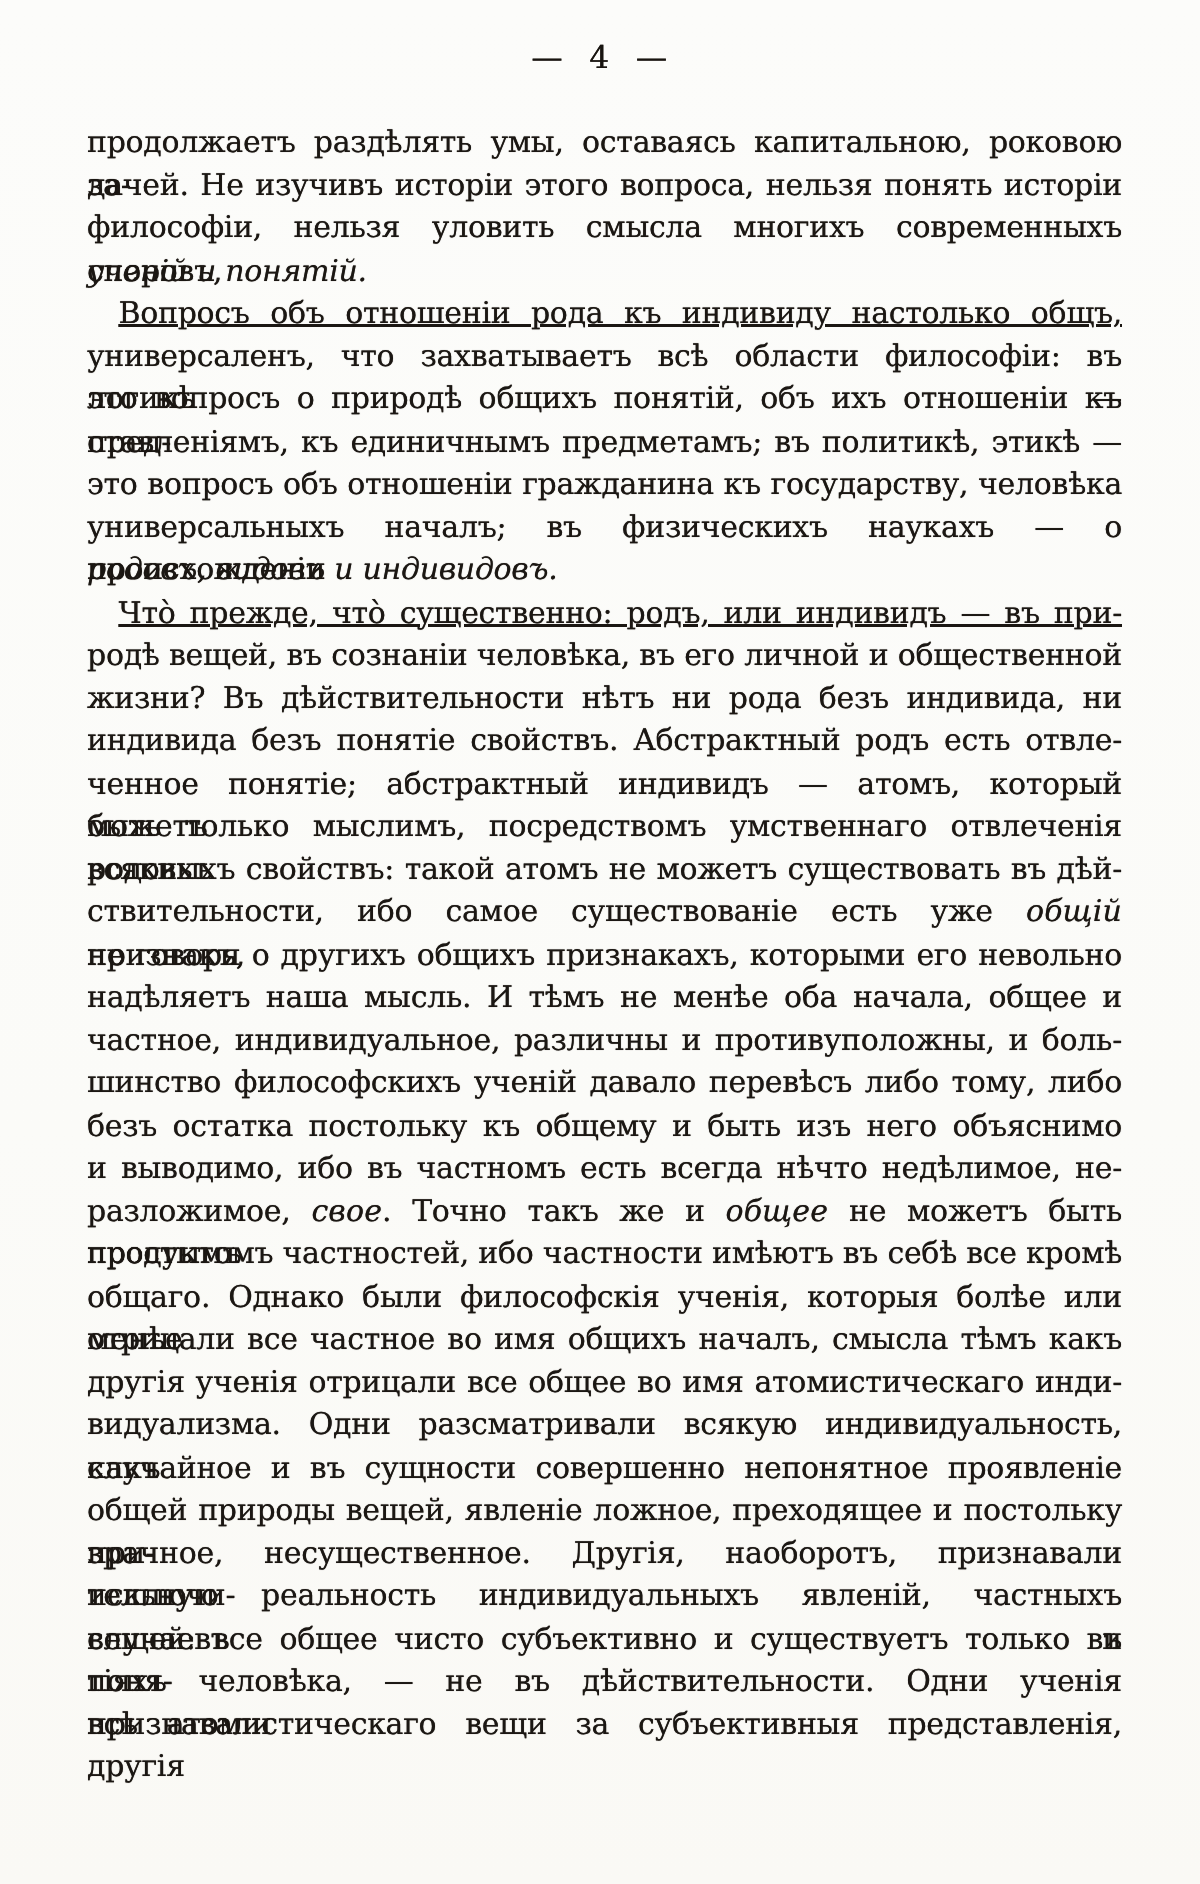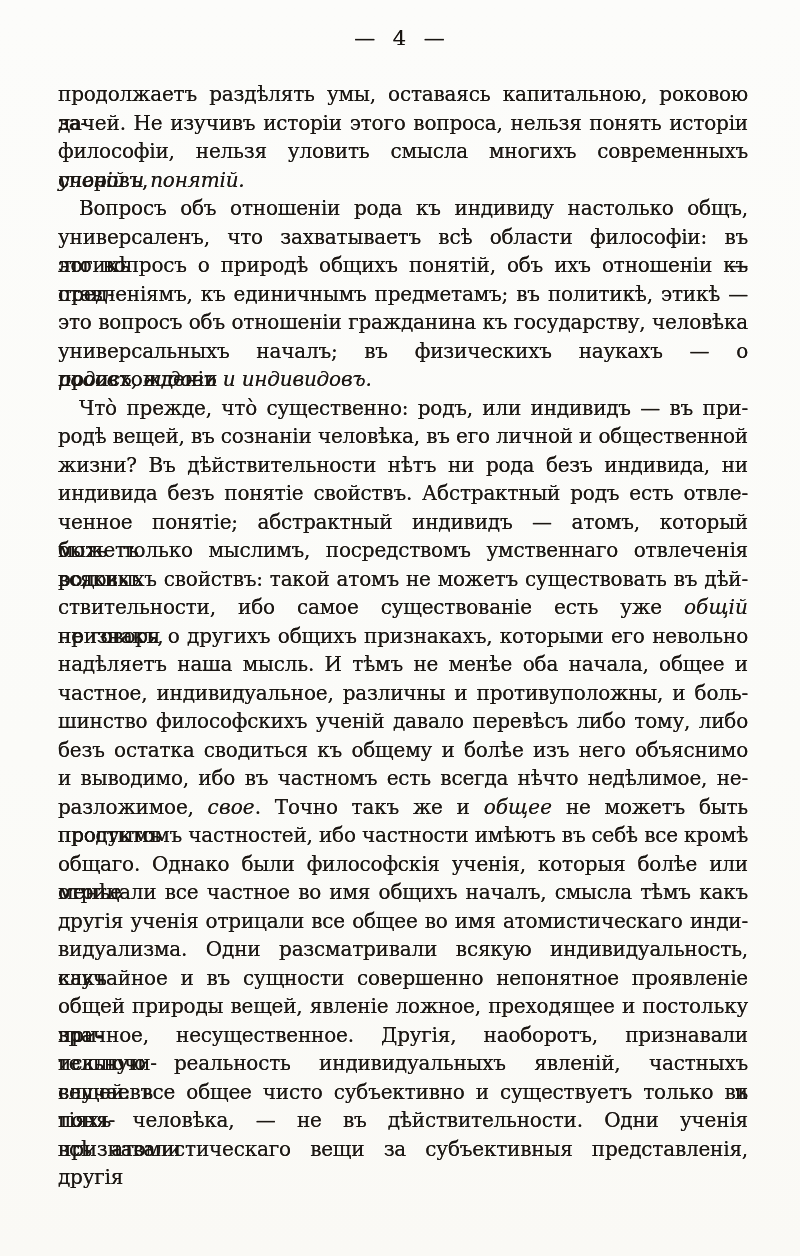--- a/index.html
+++ b/index.html
@@ -51,20 +51,21 @@
     text-align-last: justify;
     height: 28.5px;
     overflow: visible;
   }
   .line.lastline {
     text-align-last: left;
     font-style: italic;
   }
   .line.indent {
     text-indent: 21px;
+    text-decoration: underline;
   }
   .line i {
     letter-spacing: 0.1px;
   }
 </style>
 </head>
 <body>
 
 <div class="scan-page">
   <div class="page-header">— 4 —</div>
@@ -90,21 +91,21 @@
         <div class="line">жизни? Въ дѣйствительности нѣтъ ни рода безъ индивида, ни</div>
         <div class="line">индивида безъ понятіе свойствъ. Абстрактный родъ есть отвле-</div>
         <div class="line">ченное понятіе; абстрактный индивидъ — атомъ, который можетъ</div>
         <div class="line">быть только мыслимъ, посредствомъ умственнаго отвлеченія всякихъ</div>
         <div class="line">родовыхъ свойствъ: такой атомъ не можетъ существовать въ дѣй-</div>
         <div class="line">ствительности, ибо самое существованіе есть уже <i>общій</i> признакъ,</div>
         <div class="line">не говоря о другихъ общихъ признакахъ, которыми его невольно</div>
         <div class="line">надѣляетъ наша мысль. И тѣмъ не менѣе оба начала, общее и</div>
         <div class="line">частное, индивидуальное, различны и противуположны, и боль-</div>
         <div class="line">шинство философскихъ ученій давало перевѣсъ либо тому, либо</div>
-        <div class="line">безъ остатка сводиться къ общему и болѣе изъ него объяснимо</div>
+        <div class="line">безъ остатка постольку къ общему и быть изъ него объяснимо</div>
         <div class="line">и выводимо, ибо въ частномъ есть всегда нѣчто недѣлимое, не-</div>
         <div class="line">разложимое, <i>свое</i>. Точно такъ же и <i>общее</i> не можетъ быть простымъ</div>
         <div class="line">продуктомъ частностей, ибо частности имѣютъ въ себѣ все кромѣ</div>
         <div class="line">общаго. Однако были философскія ученія, которыя болѣе или менѣе</div>
         <div class="line">отрицали все частное во имя общихъ началъ, смысла тѣмъ какъ</div>
         <div class="line">другія ученія отрицали все общее во имя атомистическаго инди-</div>
         <div class="line">видуализма. Одни разсматривали всякую индивидуальность, какъ</div>
         <div class="line">случайное и въ сущности совершенно непонятное проявленіе</div>
         <div class="line">общей природы вещей, явленіе ложное, преходящее и постольку при-</div>
         <div class="line">зрачное, несущественное. Другія, наоборотъ, признавали исключи-</div>

